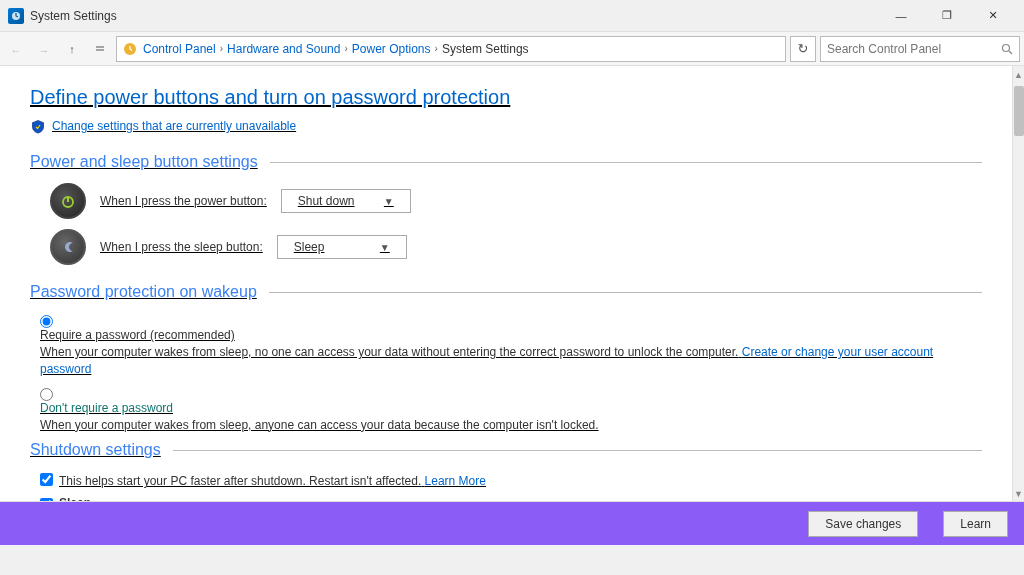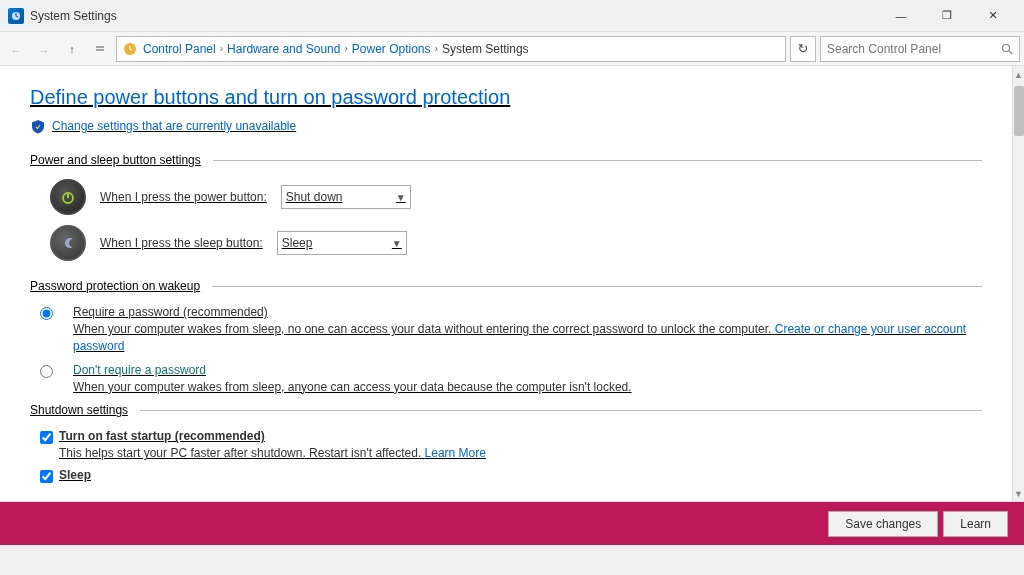--- a/index.html
+++ b/index.html
@@ -161,22 +161,22 @@
       cursor: pointer;
       text-decoration: none;
     }
 
     
     .section-header {
       display: flex;
       align-items: center;
       gap: 8px;
       margin-bottom: 12px;
-      color: #000000;
-      font-size: 12px;
+      color: #3b82f6;
+      font-size: 16px;
     }
     .section-header::after {
       content: '';
       flex: 1;
       height: 1px;
       background: #bbb;
       margin-left: 4px;
     }
 
     
@@ -213,36 +213,37 @@
       font-size: 12px;
       color: #333;
       flex-shrink: 0;
     }
     .dropdown {
       width: 130px;
       height: 24px;
       border: 1px solid #aaa;
       background: #fff;
       font-size: 12px;
-      padding: 2px 4px;
+      padding: 2px 16px;
       display: flex;
       align-items: center;
       justify-content: space-between;
       cursor: pointer;
       color: #333;
     }
     .dropdown-arrow { font-size: 10px; color: #555; }
 
     
     .radio-option {
       display: flex;
       align-items: flex-start;
-      gap: 20px;
+      gap: 0;
       margin-bottom: 8px;
       margin-left: 10px;
+      flex-direction: column;
     }
     .radio-input {
       margin-top: 2px;
       flex-shrink: 0;
     }
     .radio-label-group {}
     .radio-label {
       font-size: 12px;
       color: #0f766e;
     }
@@ -272,27 +273,27 @@
     .checkbox-desc {
       font-size: 12px;
       color: #333;
       line-height: 1.4;
       margin-top: 2px;
     }
 
     
     .bottom-bar {
       height: 44px;
-      background: #be185d;
+      background: #8b5cf6;
       border-top: 1px solid #dfdfdf;
       display: flex;
       align-items: center;
       justify-content: flex-end;
       padding: 16px 16px;
-      gap: 5px;
+      gap: 25px;
     }
     .bottom-btn {
       height: 26px;
       padding: 0 16px;
       border: 1px solid #aaa;
       background: #f0f0f0;
       cursor: pointer;
       font-size: 12px;
       color: #333;
       display: flex;
@@ -432,21 +433,20 @@
     </div>
 
     <div style="margin-top:2px;">
       <div class="section-header">
         <span>Shutdown settings</span>
       </div>
 
       <div class="checkbox-row">
         <input type="checkbox" checked="" class="checkbox-input" style="">
         <div class="checkbox-label-group">
-          <div class="checkbox-label">Turn on fast startup (recommended)</div>
           <div class="checkbox-desc">
             <span>This helps start your PC faster after shutdown. Restart isn't affected.</span>
             <a class="link-text" href="#">Learn More</a>
             
           </div>
         </div>
       </div>
 
       <div class="checkbox-row" style="margin-top:4px;">
         <input type="checkbox" checked="" class="checkbox-input" style="">

